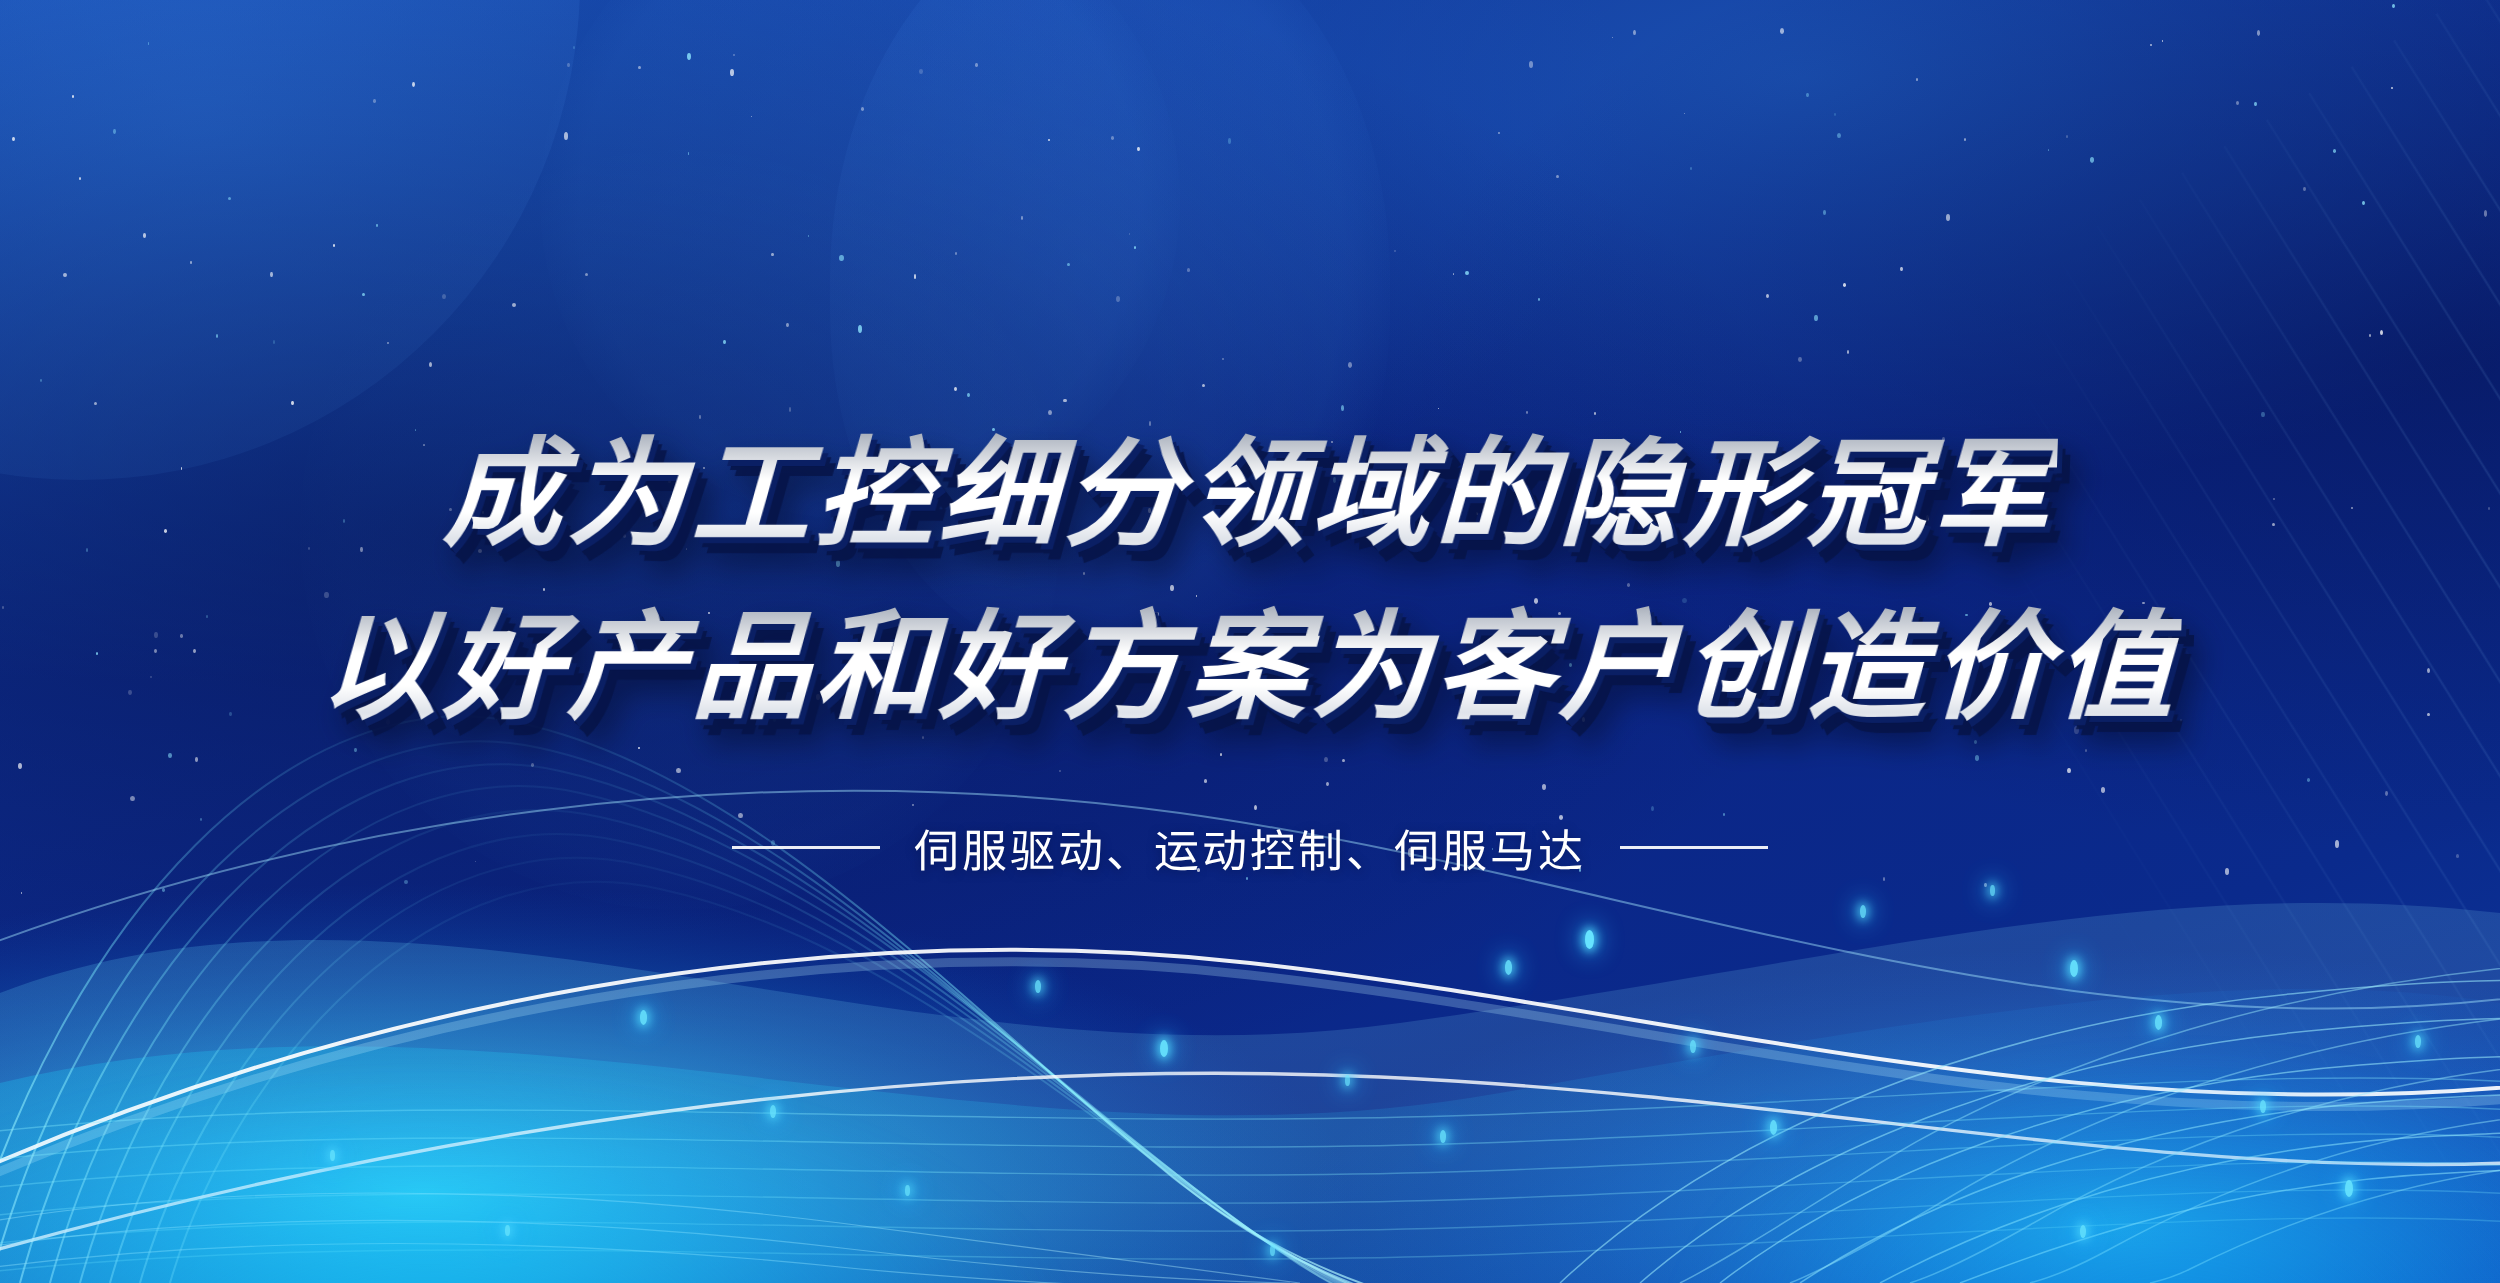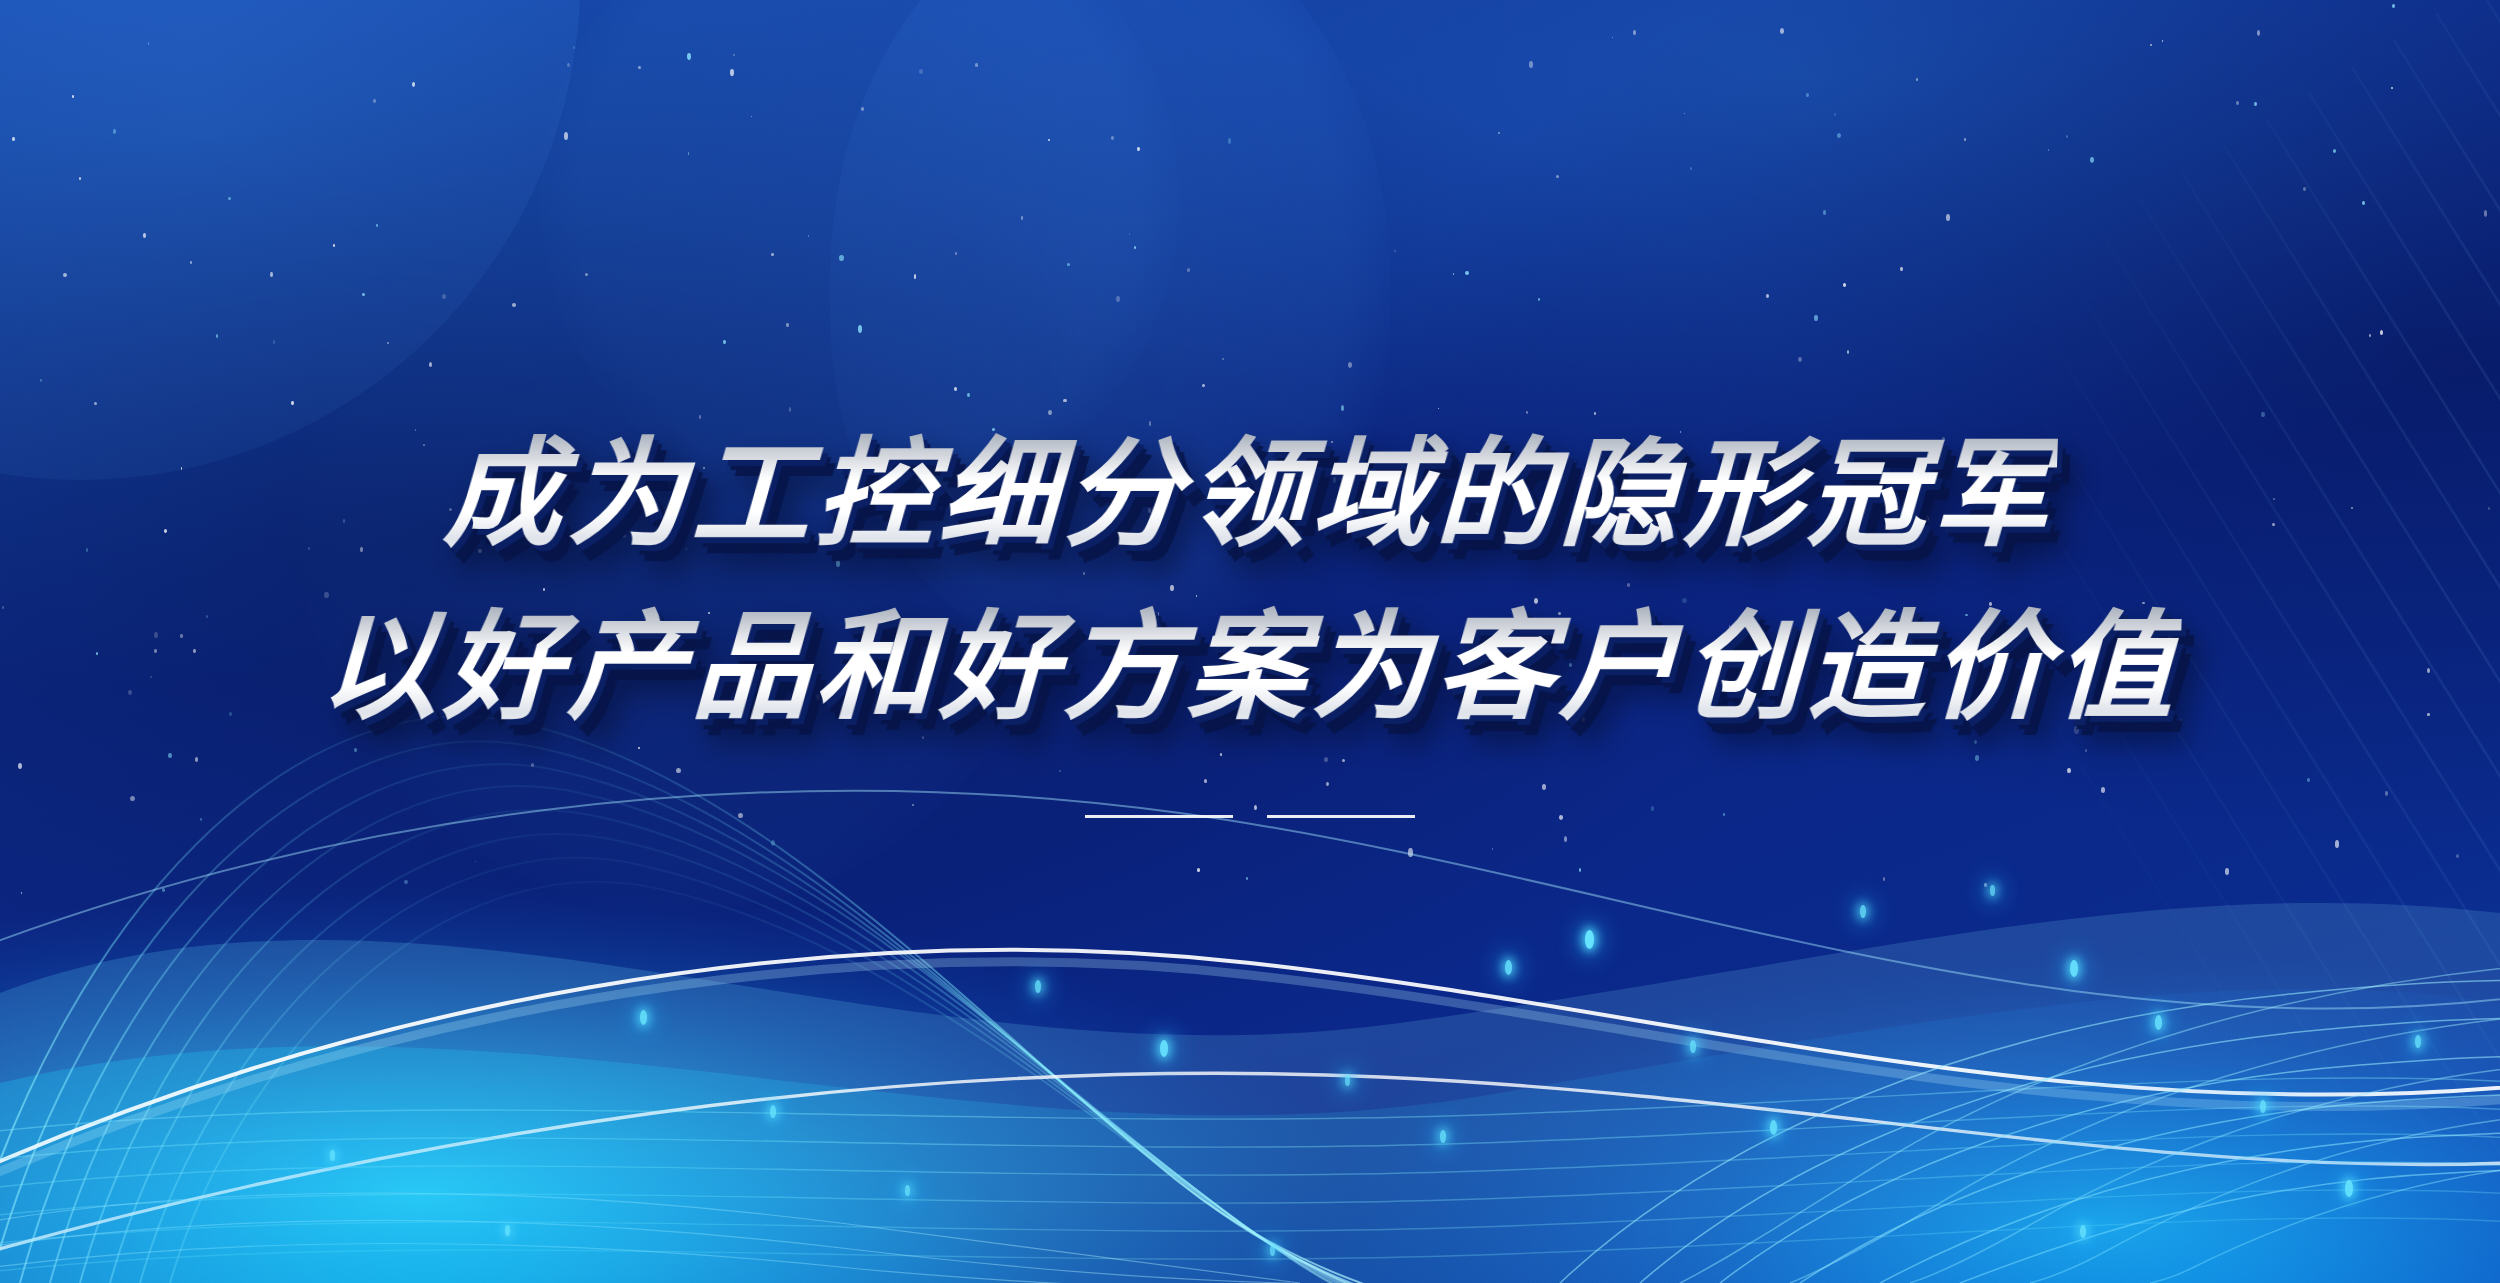--- a/index.html
+++ b/index.html
@@ -569,17 +569,18 @@
     </div>
 
   <div class="content">
 
     <div class="headline line1">成为工控细分领域的隐形冠军</div>
 
     <div class="headline line2">以好产品和好方案为客户创造价值</div>
 
     <div class="subtitle-row">
       <span class="sub-rule"></span>
+      <span class="subtitle">伺服驱动、运动控制、伺服马达</span>
       <span class="sub-rule"></span>
     </div>
 
   </div>
 </div>
 
 </body></html>

